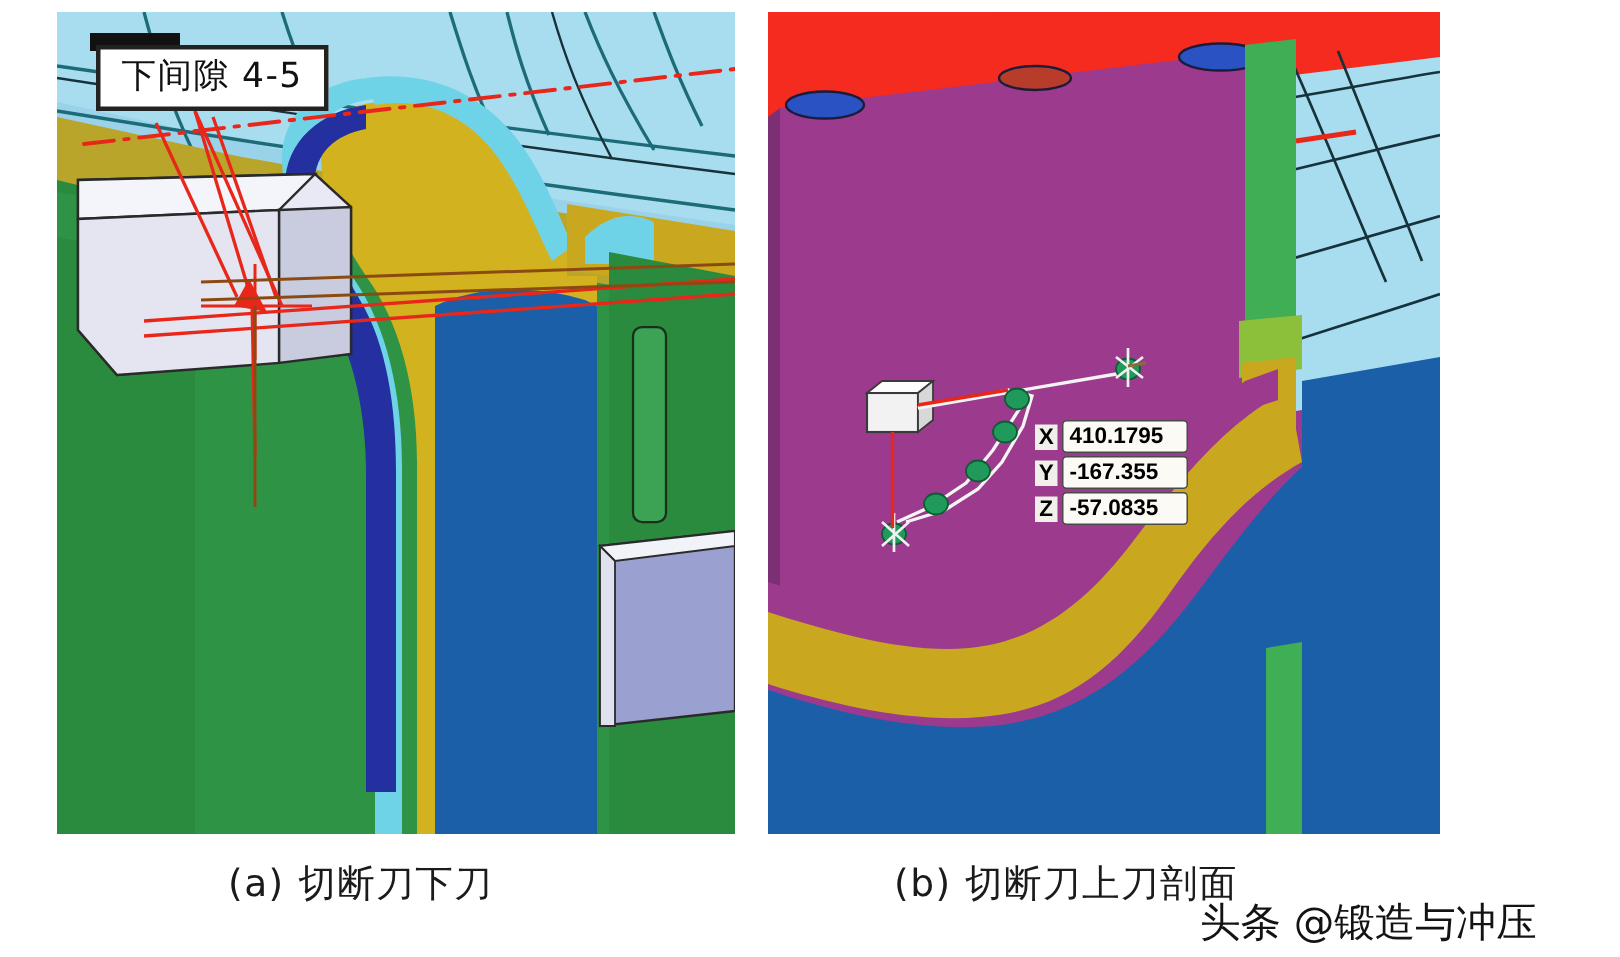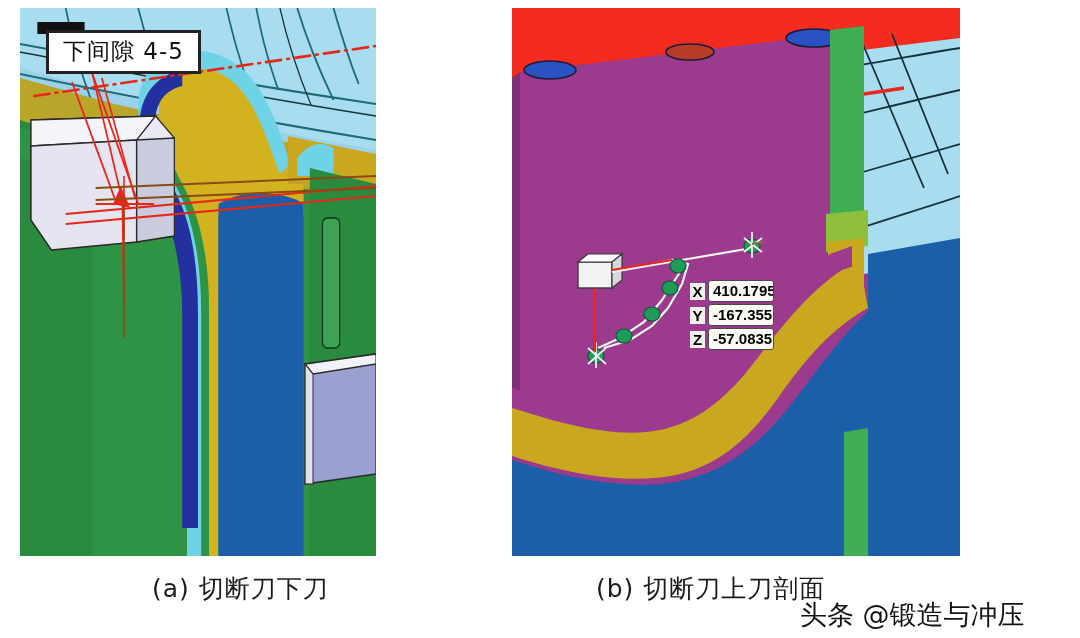--- a/index.html
+++ b/index.html
@@ -10,21 +10,21 @@
     overflow: hidden;
   }
   .figure { position: relative; width: 1080px; height: 638px; background:#fff; }
 
   
   .panel {
     position: absolute;
     overflow: hidden;
     background: #2a8a3e;
   }
-  #panel-a { left: 20px; top: 8px;  width: 356px; height: 548px; }
+  #panel-a { left: 38px; top: 8px;  width: 452px; height: 548px; }
   #panel-b { left: 512px; top: 8px; width: 448px; height: 548px; background:#9c3a8d; }
 
   .svgview { position:absolute; inset:0; width:100%; height:100%; display:block; }
 
   
   .callout {
     position: absolute;
     left: 26px; top: 22px;
     background: #ffffff;
     border: 3px solid #222222;
@@ -50,21 +50,21 @@
     font-size: 15px; font-weight: 700; color: #000;
     background: #f0efe9;
     font-family: "Liberation Sans", sans-serif;
   }
   .coord-val {
     background: #fbfaf4;
     border: 1.5px solid #4a4a4a;
     border-radius: 3px;
     font-size: 15px; font-weight: 700; color: #000;
     padding: 1px 3px 2px 4px;
-    width: 66px;
+    width: 84px;
     overflow: hidden;
     white-space: nowrap;
     font-family: "Liberation Sans", sans-serif;
   }
 
   
   .caption {
     position: absolute;
     font-size: 25px;
     color: #1b1b1b;

